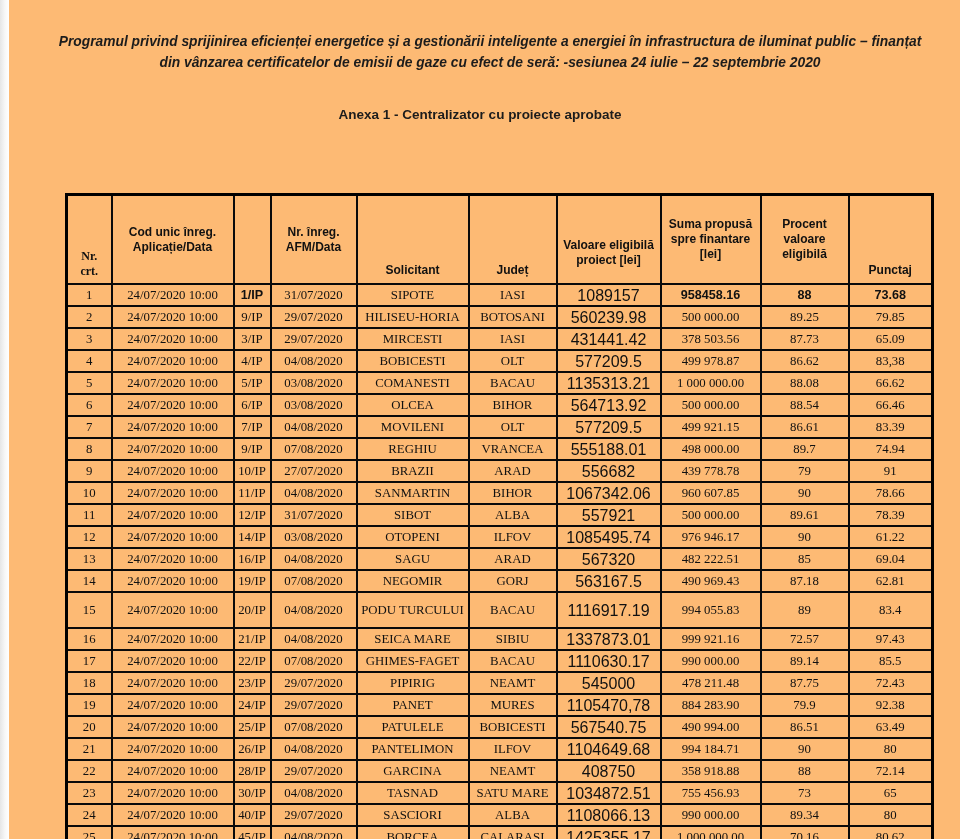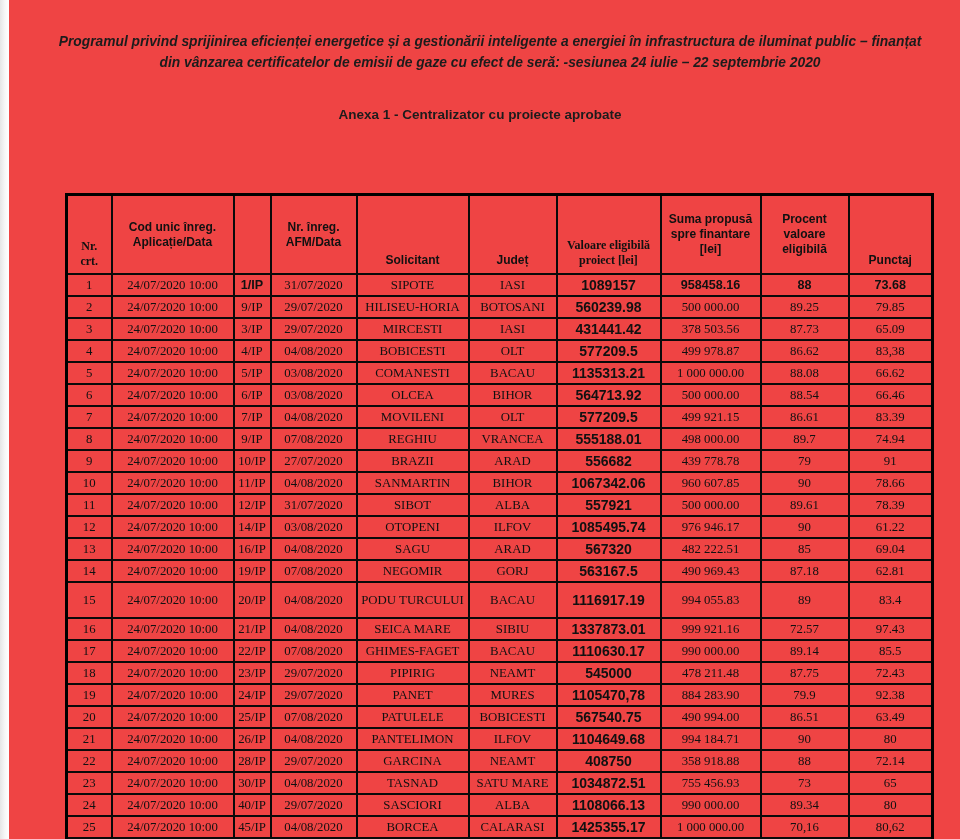--- a/index.html
+++ b/index.html
@@ -1,19 +1,19 @@
 <!DOCTYPE html>
 <html><head>
 <meta charset="utf-8">
 <style>
   html,body{margin:0;padding:0;background:#ffffff;}
   .doc{
     position:relative;
     width:960px;height:839px;
-    background:#ef4444;
+    background:#fdba74;
     overflow:hidden;
     color:#151515;
   }
   .scan-edge{
     position:absolute;left:0;top:0;width:9px;height:100%;
     background:linear-gradient(to right,#e6e6e6 0%,#f7f7f7 55%,#ffffff 100%);
   }
   .title{
     position:absolute;top:31px;left:40px;right:20px;
     text-align:center;
@@ -51,31 +51,31 @@
   }
   table.grid th{
     font-family:"Liberation Sans","DejaVu Sans",sans-serif;
     font-weight:600;font-size:12px;line-height:15px;
     height:70px;padding:2px 3px;vertical-align:middle;
     color:#111;
   }
   table.grid th:nth-child(1){vertical-align:bottom;padding-bottom:4px;font-family:Liberation Serif, serif;}
   table.grid th:nth-child(5){vertical-align:bottom;padding-bottom:5px;}
   table.grid th:nth-child(6){vertical-align:bottom;padding-bottom:5px;}
-  table.grid th:nth-child(7){vertical-align:bottom;padding-bottom:5px;font-family:Liberation Serif, serif;}
+  table.grid th:nth-child(7){vertical-align:bottom;padding-bottom:15px;}
   table.grid th:nth-child(10){vertical-align:bottom;padding-bottom:5px;}
   table.grid td{
     font-family:"Liberation Serif","DejaVu Serif",serif;
     font-size:12.8px;line-height:15px;
     height:18px;padding:1px 2px;vertical-align:middle;
     color:#111;
   }
   table.grid td.c6{
     font-family:"Liberation Sans","DejaVu Sans",sans-serif;
-    font-weight:700;font-size:14px;
+    font-weight:400;font-size:16px;
   }
   table.grid tr.first-data-row td.c2,
   table.grid tr.first-data-row td.c7,
   table.grid tr.first-data-row td.c8,
   table.grid tr.first-data-row td.c9{
     font-family:"Liberation Sans","DejaVu Sans",sans-serif;
     font-weight:600;font-size:12.6px;
   }
   table.grid tr.tall-row td{height:32px;}
 </style>

